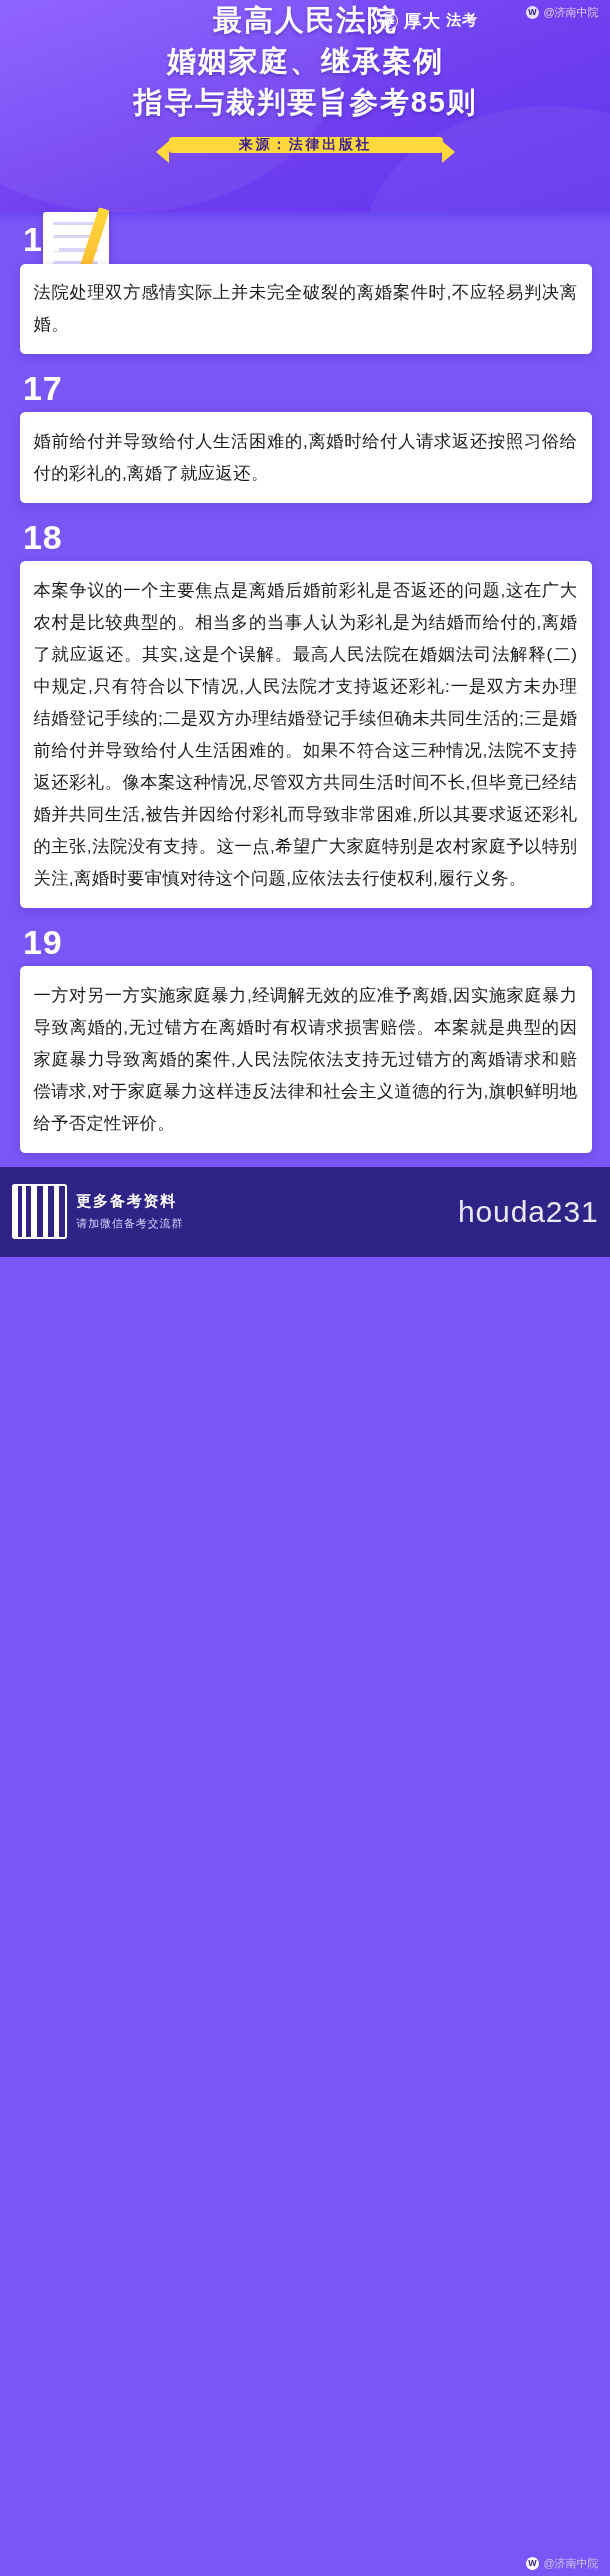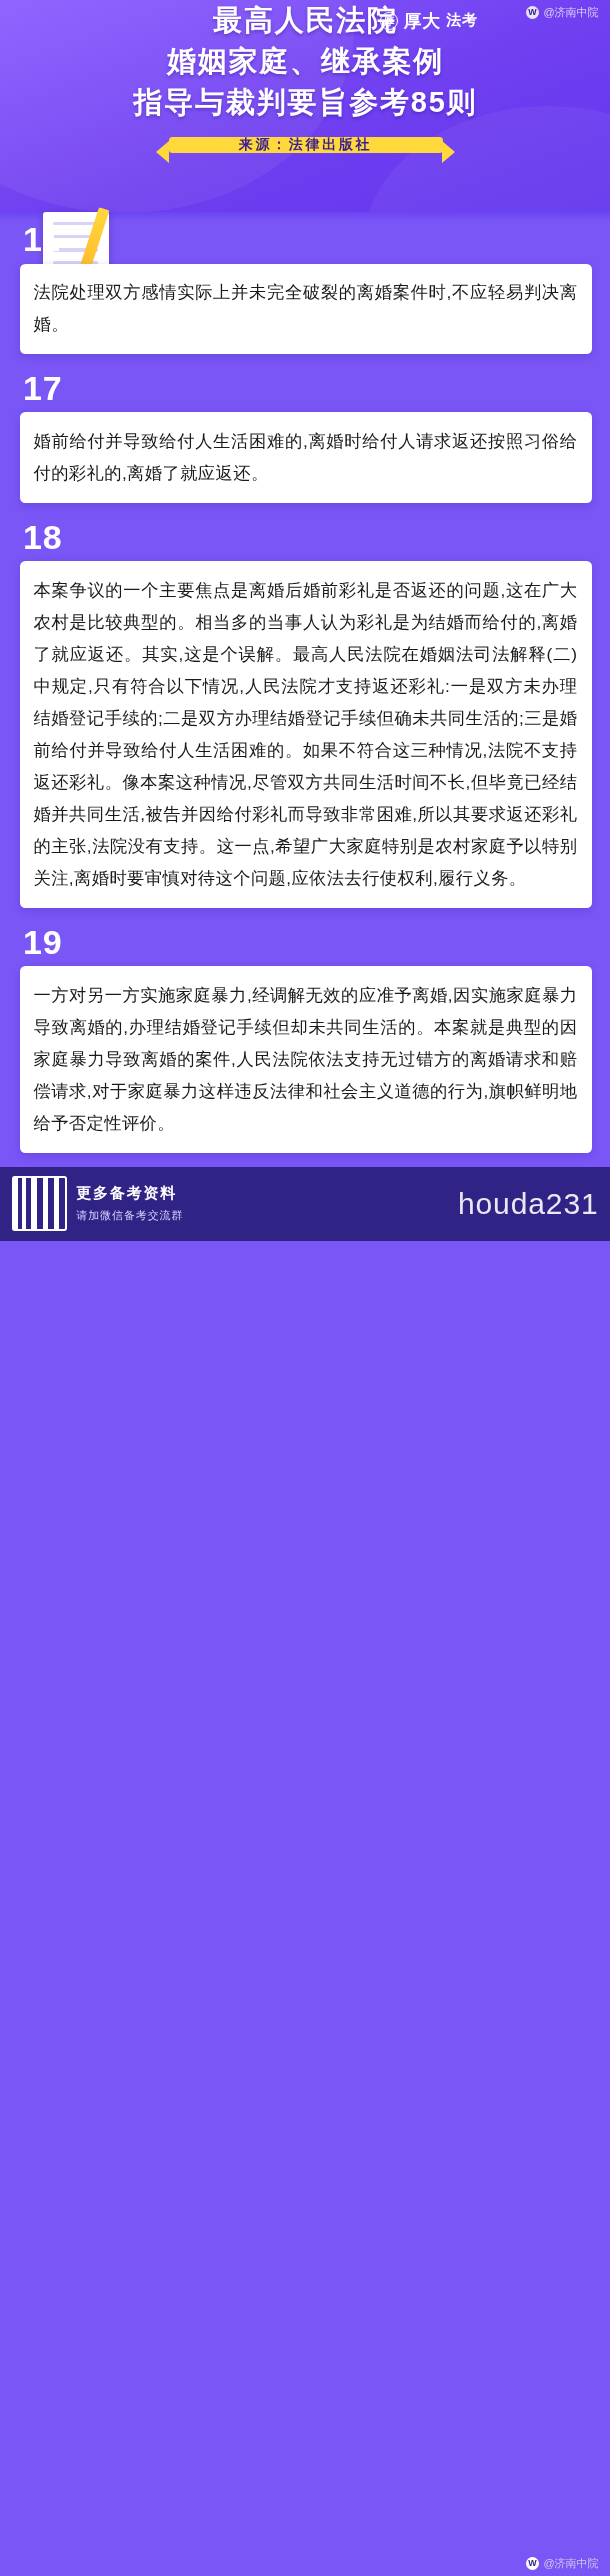--- a/index.html
+++ b/index.html
@@ -179,21 +179,21 @@
     line-height: 32px;
     letter-spacing: 0.4px;
     text-align: justify;
     font-family: "Liberation Sans", "DejaVu Sans", sans-serif;
   }
   
   .footer {
     position: relative;
     z-index: 4;
     margin-top: 12.4px;
-    height: 74px;
+    height: 90px;
     background: #2f2385;
     display: flex;
     align-items: center;
     padding: 0 12.4px;
     justify-content: space-between;
   }
   .footer-left { display: flex; align-items: center; gap: 8.9px; }
   .footer-qr {
     width: 55px; height: 55px;
     background:
@@ -310,21 +310,21 @@
     <div class="item">
       <div class="item-num">18</div>
       <div class="card">
         <p>本案争议的一个主要焦点是离婚后婚前彩礼是否返还的问题,这在广大农村是比较典型的。相当多的当事人认为彩礼是为结婚而给付的,离婚了就应返还。其实,这是个误解。最高人民法院在婚姻法司法解释(二)中规定,只有符合以下情况,人民法院才支持返还彩礼:一是双方未办理结婚登记手续的;二是双方办理结婚登记手续但确未共同生活的;三是婚前给付并导致给付人生活困难的。如果不符合这三种情况,法院不支持返还彩礼。像本案这种情况,尽管双方共同生活时间不长,但毕竟已经结婚并共同生活,被告并因给付彩礼而导致非常困难,所以其要求返还彩礼的主张,法院没有支持。这一点,希望广大家庭特别是农村家庭予以特别关注,离婚时要审慎对待这个问题,应依法去行使权利,履行义务。</p>
       </div>
     </div>
 
     <div class="item">
       <div class="item-num">19</div>
       <div class="card">
-        <p>一方对另一方实施家庭暴力,经调解无效的应准予离婚,因实施家庭暴力导致离婚的,办理结婚登记手续但却未共同生活的。本案就是典型的因家庭暴力导致离婚的案件,人民法院依法支持无过错方的离婚请求和赔偿请求,对于家庭暴力这样违反法律和社会主义道德的行为,旗帜鲜明地给予否定性评价。</p>
+        <p>一方对另一方实施家庭暴力,经调解无效的应准予离婚,因实施家庭暴力导致离婚的,无过错方在离婚时有权请求损害赔偿。本案就是典型的因家庭暴力导致离婚的案件,人民法院依法支持无过错方的离婚请求和赔偿请求,对于家庭暴力这样违反法律和社会主义道德的行为,旗帜鲜明地给予否定性评价。</p>
       </div>
     </div>
 
 
   </div>
 
   <div class="footer">
     <div class="footer-left">
       <div class="footer-qr"></div>
       <div>

